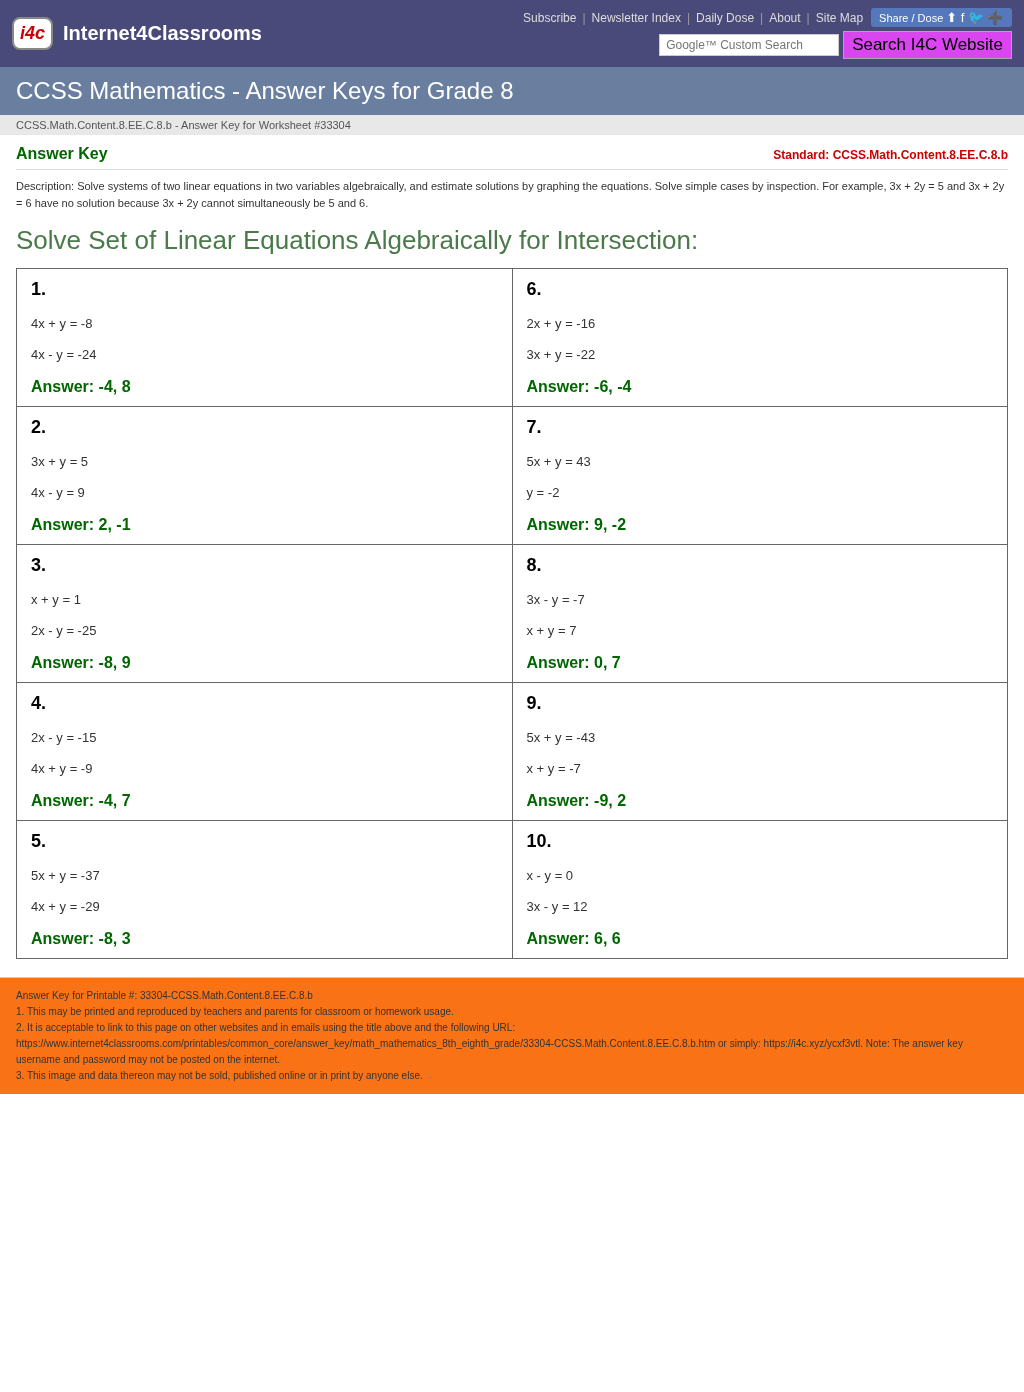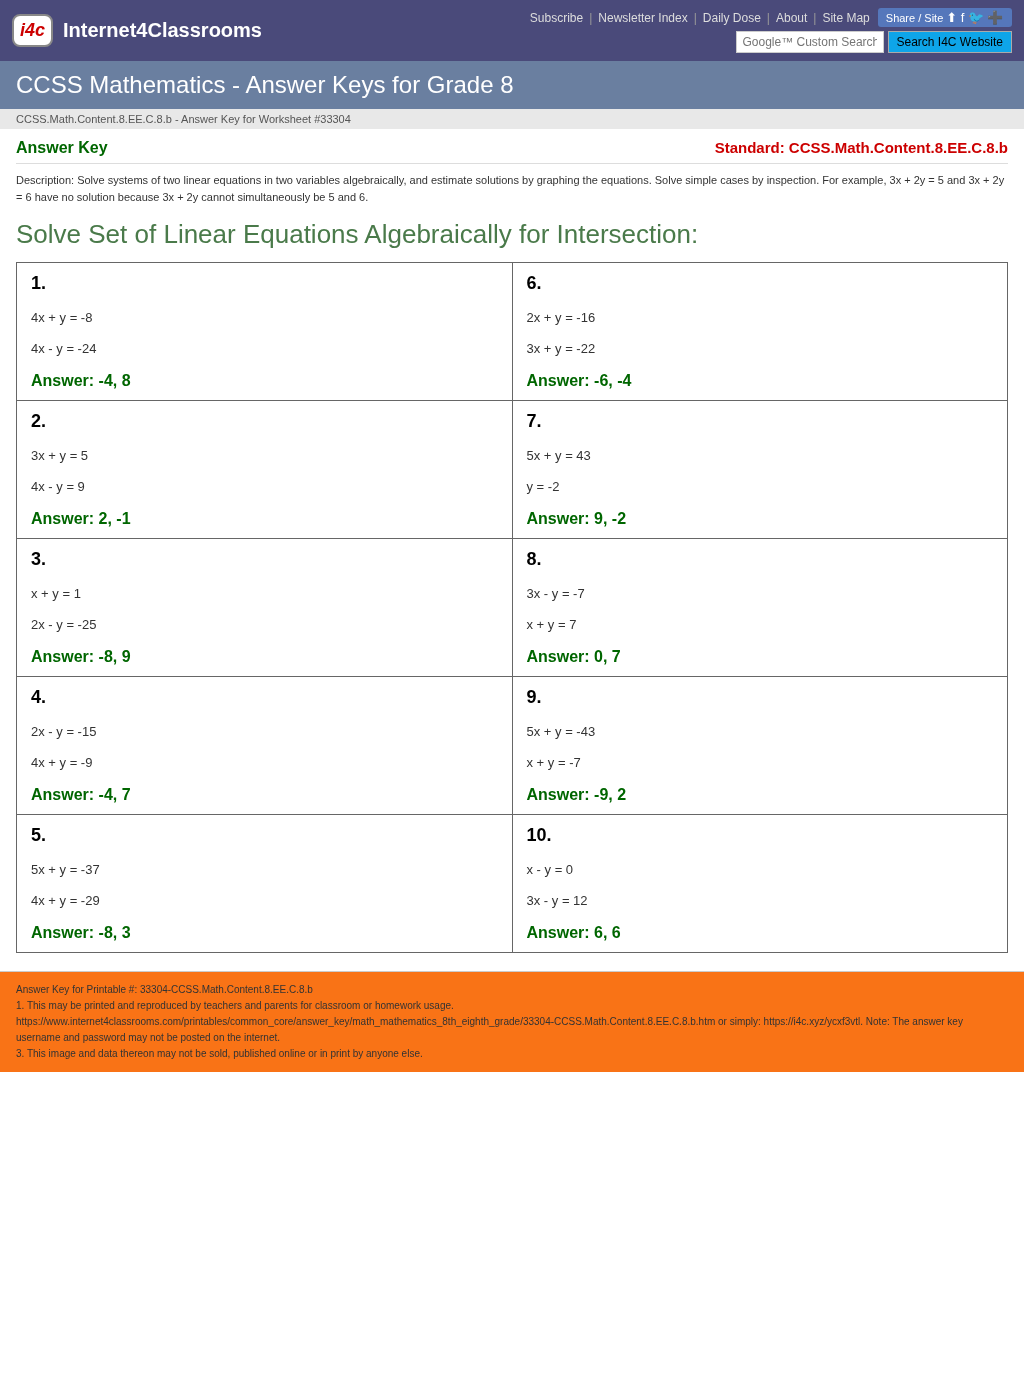--- a/index.html
+++ b/index.html
@@ -67,28 +67,28 @@
     }
     #search-bar {
       display: flex;
       align-items: center;
       gap: 4px;
     }
     #search-input {
       border: 1px solid #ccc;
       padding: 3px 6px;
       font-size: 12px;
-      width: 148px;
+      width: 180px;
       color: #999;
     }
     #search-btn {
-      background: #0ea5e9;
+      background: #d946ef;
       border: 1px solid #aaa;
       padding: 3px 8px;
-      font-size: 12px;
+      font-size: 17px;
       cursor: pointer;
     }
 
     
     #page-title-band {
       background: #6a7fa0;
       padding: 10px 16px;
     }
     #page-title {
       color: #fff;
@@ -119,21 +119,21 @@
       border-bottom: 1px solid #ddd;
       padding-bottom: 6px;
     }
     #ak-label {
       color: #006600;
       font-size: 16px;
       font-weight: bold;
     }
     #standard-label {
       color: #cc0000;
-      font-size: 15px;
+      font-size: 12px;
       font-weight: bold;
     }
 
     
     #description {
       font-size: 11px;
       color: #333;
       margin: 6px 0 14px 0;
       line-height: 1.5;
     }
@@ -206,21 +206,21 @@
         <span>|</span>
         <a>Newsletter Index</a>
         <span>|</span>
         <a>Daily Dose</a>
         <span>|</span>
         <a>About</a>
         <span>|</span>
         <a>Site Map</a>
       </div>
       <div id="share-btn">
-        <span>Share / Site</span>
+        <span>Share / Dose</span>
         <span style="font-size:13px;">⬆ f 🐦 ➕</span>
       </div>
     </div>
     <div id="search-bar">
       <input id="search-input" type="text" placeholder="Google™ Custom Search" style="">
       <button id="search-btn">Search I4C Website</button>
     </div>
   </div>
 </div>
 
@@ -317,16 +317,17 @@
         </tr>
       </tbody>
   </table>
 
 </div>
 
 <div id="footer">
   <div>Answer Key for Printable #: 33304-CCSS.Math.Content.8.EE.C.8.b</div>
   <div id="footer-lines">
       <div>1. This may be printed and reproduced by teachers and parents for classroom or homework usage.</div>
+      <div>2. It is acceptable to link to this page on other websites and in emails using the title above and the following URL:</div>
       <div>https://www.internet4classrooms.com/printables/common_core/answer_key/math_mathematics_8th_eighth_grade/33304-CCSS.Math.Content.8.EE.C.8.b.htm or simply: https://i4c.xyz/ycxf3vtl. Note: The answer key username and password may not be posted on the internet.</div>
       <div>3. This image and data thereon may not be sold, published online or in print by anyone else.</div>
     </div>
 </div>
 
 </body></html>

